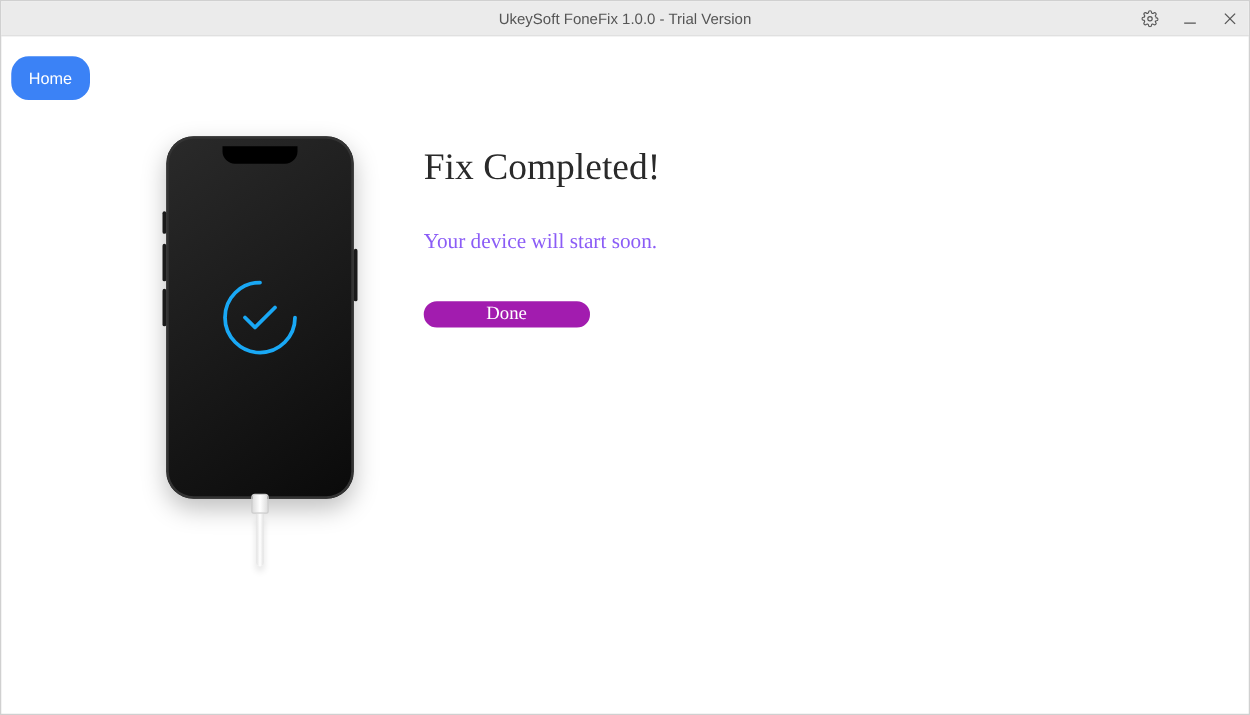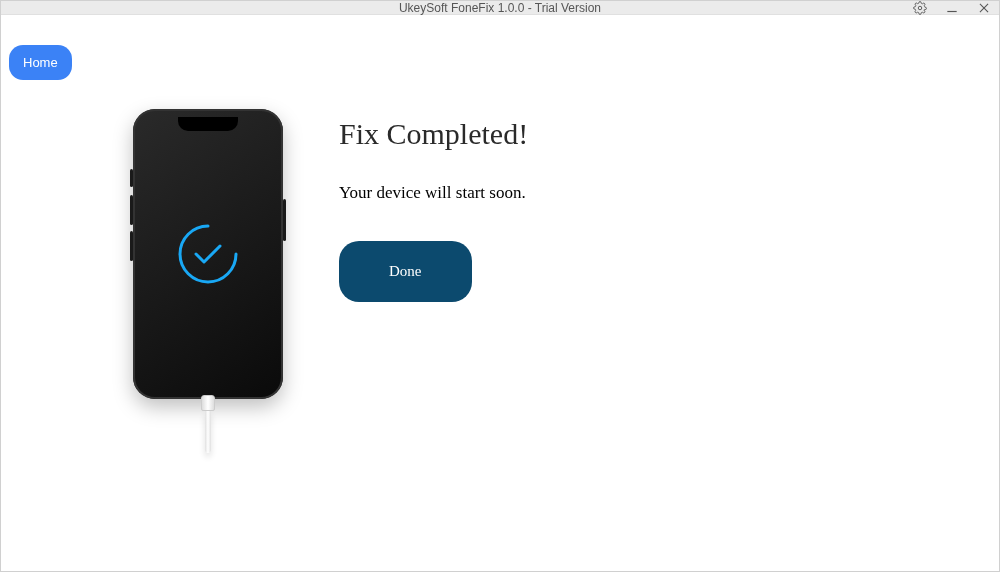--- a/index.html
+++ b/index.html
@@ -10,21 +10,21 @@
     body {
       width: 1000px;
       height: 572px;
       background: #ffffff;
       font-family: "Segoe UI", Arial, sans-serif;
       border: 1px solid #d0d0d0;
       overflow: hidden;
       position: relative;
     }
     .titlebar {
-      height: 14px;
+      height: 28px;
       background: #ebebeb;
       display: flex;
       align-items: center;
       position: relative;
       border-bottom: 1px solid #e0e0e0;
     }
     .titlebar-title {
       position: absolute;
       left: 50%;
       transform: translateX(-50%);
@@ -143,31 +143,31 @@
     }
     .heading {
       font-size: 30px;
       font-weight: 400;
       color: #2a2a2a;
       margin-bottom: 32px;
       font-family: "Times New Roman", Georgia, serif;
     }
     .subtext {
       font-size: 17px;
-      color: #000000;
+      color: #8b5cf6;
       margin-bottom: 38px;
       font-family: "Times New Roman", Georgia, serif;
     }
     .done-btn {
-      background: #0c4a6e;
+      background: #a21caf;
       color: #ffffff;
       font-size: 15px;
       border: none;
       border-radius: 20px;
-      padding: 22px 50px;
+      padding: 2px 50px;
       cursor: pointer;
       font-family: "Times New Roman", Georgia, serif;
     }
   </style>
 </head>
 <body>
 
 <div class="titlebar">
   <span class="titlebar-title">UkeySoft FoneFix 1.0.0 - Trial Version</span>
   <div class="titlebar-controls">

